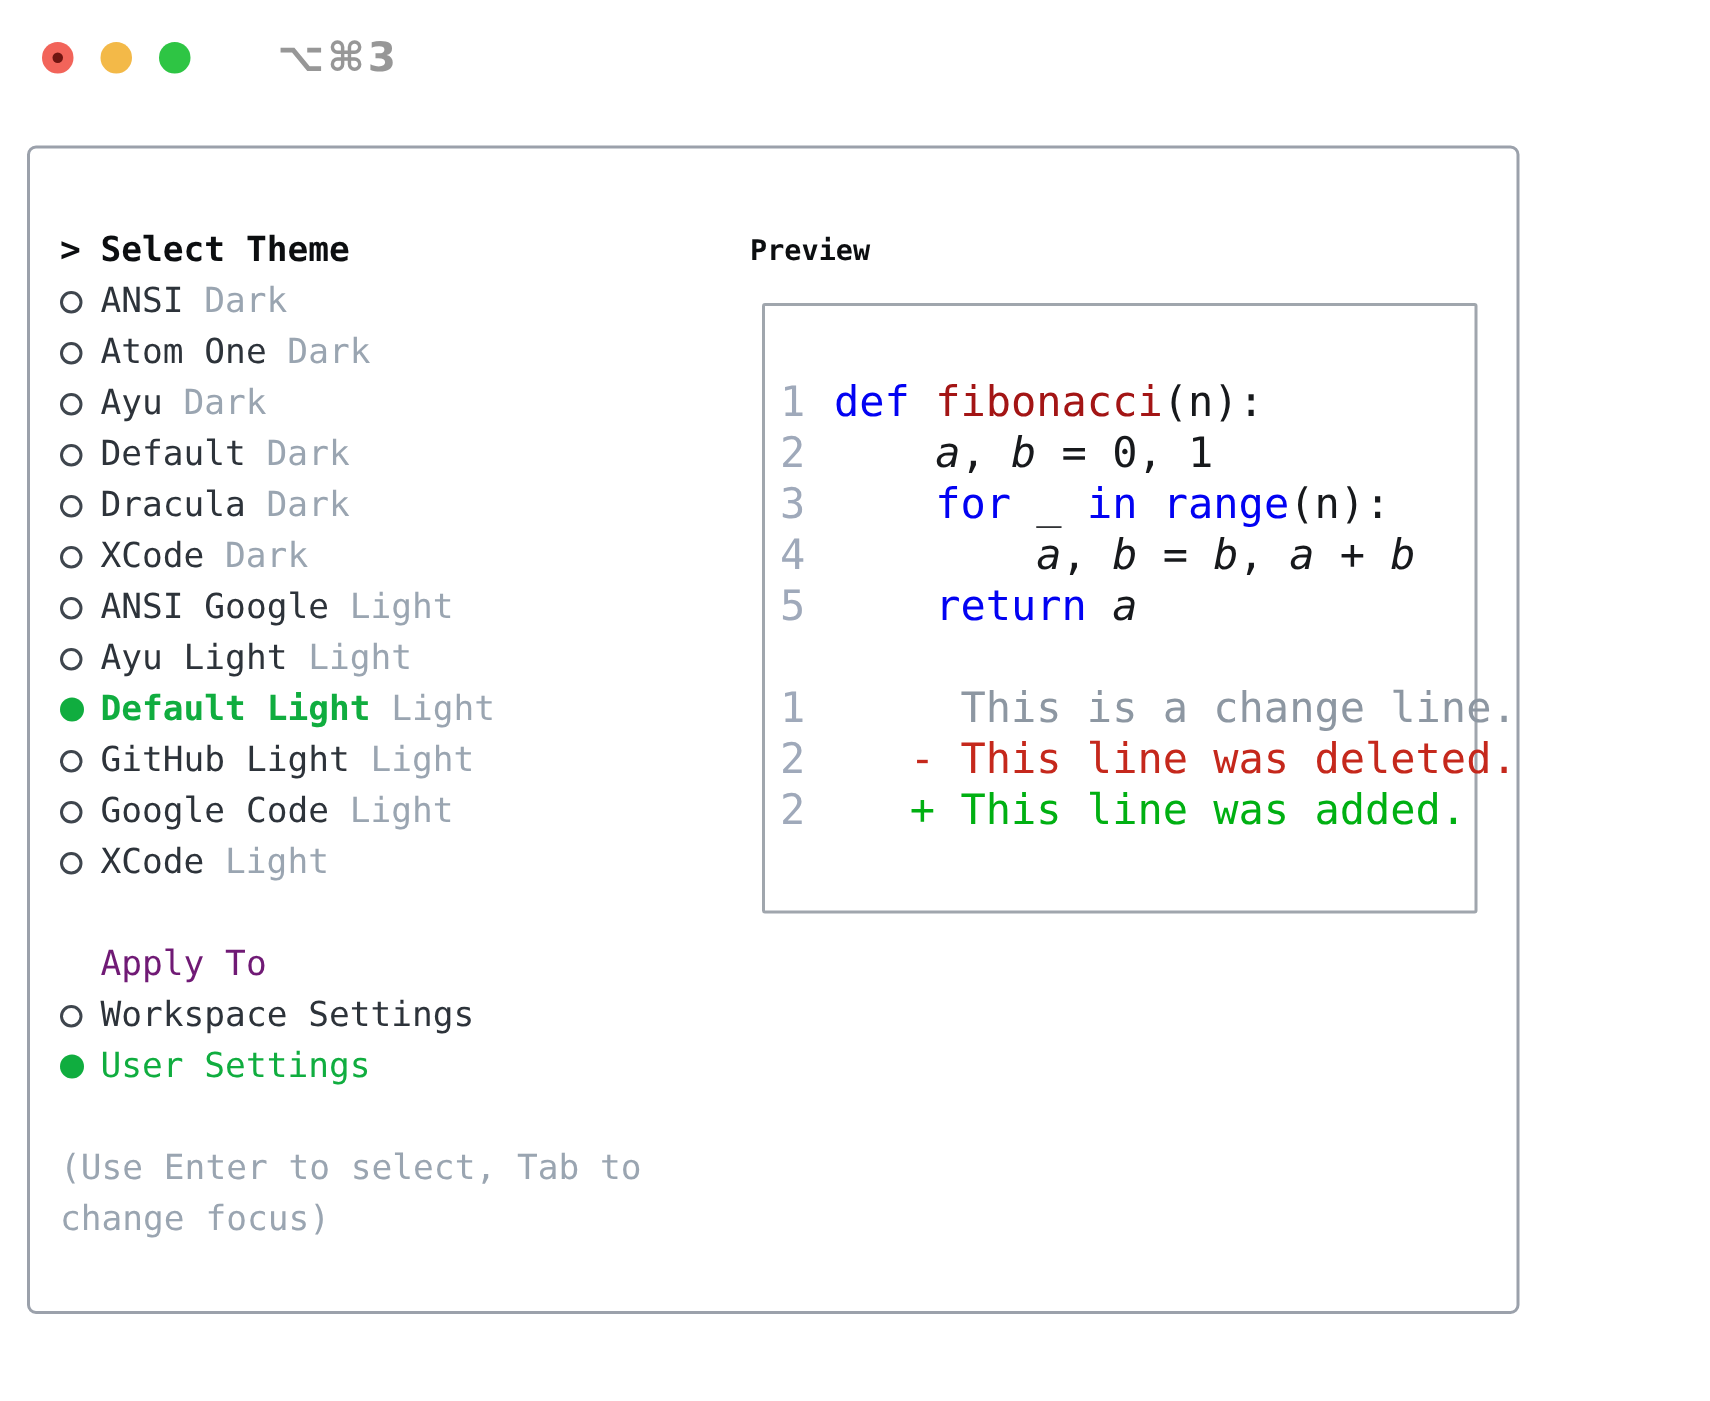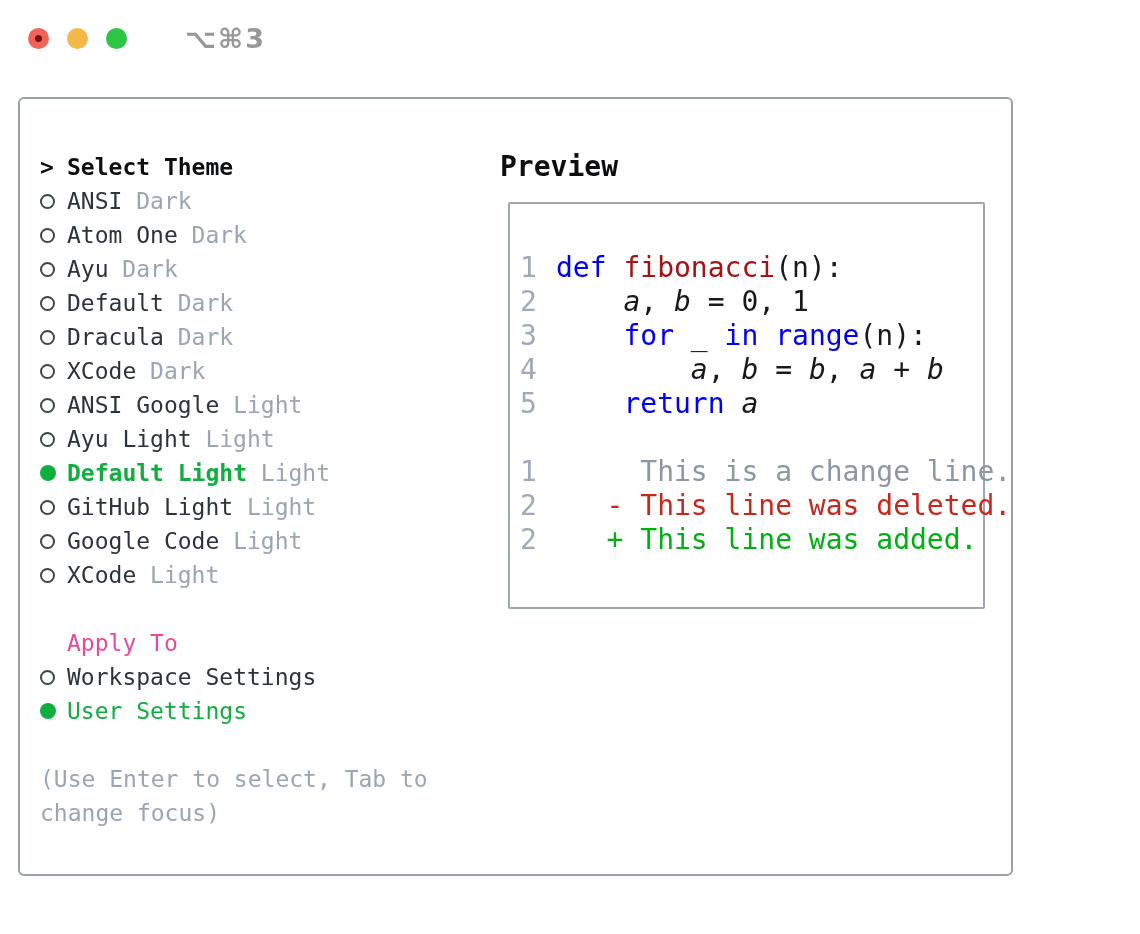--- a/index.html
+++ b/index.html
@@ -27,26 +27,26 @@
   .row{display:flex;align-items:center;height:34px;white-space:pre;}
   .marker{display:inline-flex;width:27px;flex:0 0 27px;align-items:center;}
   .chevron{font-weight:bold;color:#0c0e10;}
   .radio{width:15px;height:15px;border-radius:50%;box-sizing:border-box;border:2px solid #3f464e;background:transparent;}
   .radio.sel{border:none;background:var(--c-accent,#10ad3f);width:16px;height:16px;}
   .hdr{font-weight:bold;color:#0c0e10;}
   .t-name{color:#2d333a;}
   .t-name.sel{color:var(--c-accent,#10ad3f);font-weight:bold;}
   .t-variant{color:#9aa5b1;margin-left:0.6em;}
   .spacer{height:34px;}
-  .apply-title{color:#ec4899;}
+  .apply-title{color:#701a75;}
   .opt-label{color:#2d333a;}
   .opt-label.sel{color:var(--c-accent,#10ad3f);}
   .hint{margin-top:34px;width:440px;color:#9aa5b1;white-space:normal;}
   
-  .preview-title{font-size:28px;line-height:34px;font-weight:bold;color:#0c0e10;}
+  .preview-title{font-size:19px;line-height:34px;font-weight:bold;color:#0c0e10;}
   .preview-box{
     margin-top:18px;margin-left:8px;width:477px;height:407px;box-sizing:border-box;
     border:2px solid #a0a6ad;border-radius:2px;background:#ffffff;
     padding:47px 0 0 10px;font-size:28px;line-height:34px;
   }
   .code-line{height:34px;white-space:pre;}
   .lineno{display:inline-block;width:36px;color:#9fa9ba;}
   .seg-plain{color:#17191c;}
   .seg-keyword{color:var(--c-keyword,#0202f2);}
   .seg-function{color:var(--c-function,#a31515);}

